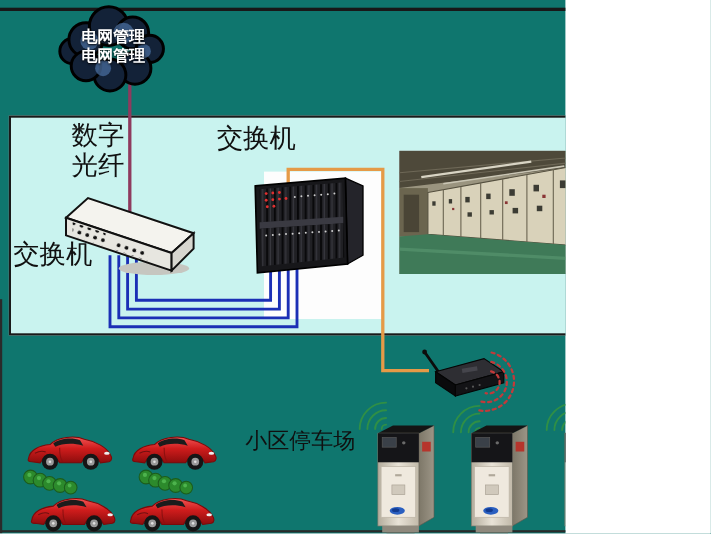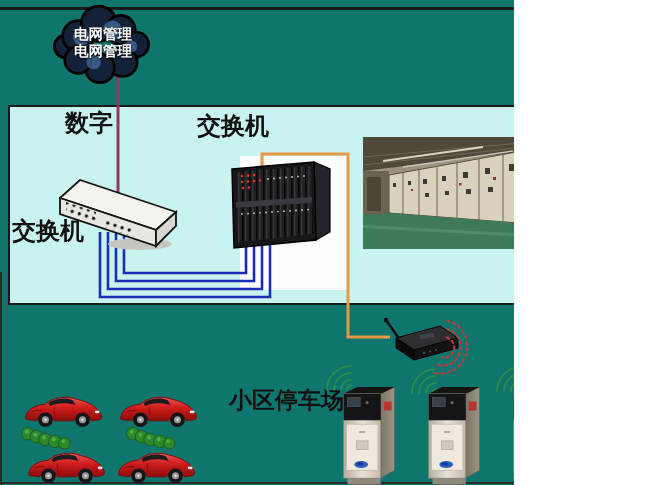--- a/index.html
+++ b/index.html
@@ -10,27 +10,27 @@
   
   .frame-top{left:0;top:7px;width:646px;height:3px;background:#181818;}
   .frame-right{left:636px;top:7px;width:2px;height:360px;background:#181818;}
   .frame-bottom{left:0;top:482px;width:646px;height:2px;background:#2a2a2a;}
   .frame-left{left:0;top:272px;width:2px;height:213px;background:#2a2a2a;}
   
   .room-box{left:8px;top:105px;width:534px;height:196px;
             background:var(--box-bg);border:2px solid var(--box-border);}
   .white-box{left:240px;top:156px;width:108px;height:134px;background:#fdfdfd;}
   
-  .lbl{color:#101010;font-weight:700;text-align:center;line-height:27px;font-size:24px;}
+  .lbl{color:#101010;font-weight:400;text-align:center;line-height:27px;font-size:24px;}
   .lbl-digital{left:56px;top:110px;width:66px;}
   .lbl-optical{left:168px;top:113px;width:130px;}
   .lbl-netswitch{left:2px;top:218px;width:92px;line-height:26px;}
   .lbl-room{left:554px;top:112px;height:170px;font-size:24px;font-weight:700;color:#101010;
             writing-mode:vertical-rl;text-orientation:upright;letter-spacing:7px;}
-  .lbl-parking{left:202px;top:386px;width:142px;font-size:23px;line-height:28px;text-align:right;}
+  .lbl-parking{left:202px;top:386px;width:142px;font-size:20px;line-height:28px;}
   .cloud-text{left:62px;top:26px;width:82px;text-align:center;color:#fff;
               font-size:14.5px;font-weight:700;line-height:17px;text-shadow:0 1px 2px #000;}
   
   .ln-fiber{stroke:var(--fiber-line);stroke-width:3;fill:none;}
   .ln-eth{stroke:var(--ethernet-line);stroke-width:2.6;fill:none;}
   .ln-ap{stroke:var(--ap-line);stroke-width:3;fill:none;}
   .wifi-red-rot{transform:rotate(14deg);}
 </style>
 </head>
 <body>
@@ -273,20 +273,21 @@
       </g>
     <rect x="40" y="22" width="14" height="4" fill="#45454c" transform="rotate(-9 47 24)"></rect>
   </svg>
 
   <svg class="abs wifi-red-rot" style="left:436px;top:322px;" width="52" height="60" viewBox="0 0 56 64">
     <use href="#sym-wifi-red"></use>
   </svg>
 
   <div class="abs lbl lbl-digital">
     <div>数字</div>
+    <div>光纤</div>
   </div>
   <div class="abs lbl lbl-optical">
     <div>交换机</div>
   </div>
   <div class="abs lbl lbl-netswitch">
     <div>交换机</div>
   </div>
   <div class="abs lbl-room">小区配电房</div>
   <div class="abs lbl lbl-parking">
     <div>小区停车场</div>

